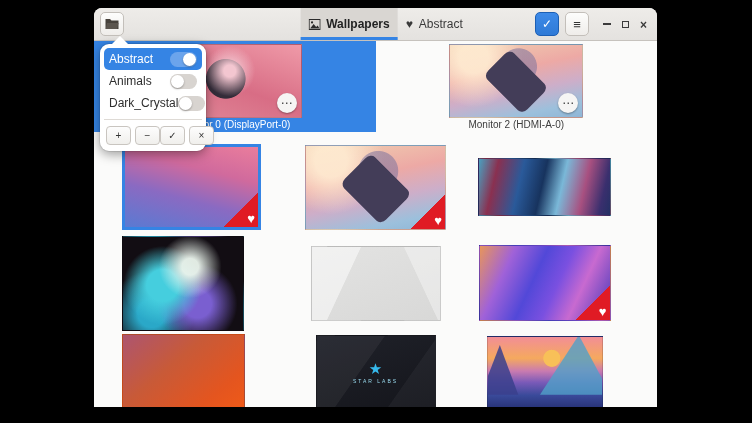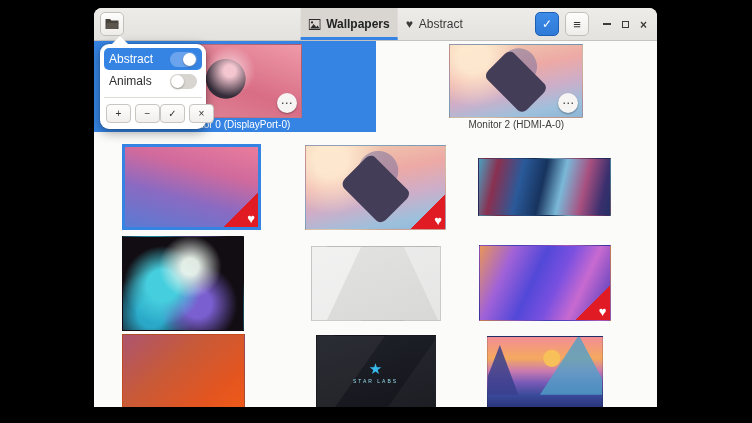--- a/index.html
+++ b/index.html
@@ -243,20 +243,26 @@
           <span class="toggle on">
             <span class="knob"></span>
           </span>
         </div>
         <div class="cat-row">
           <span class="cat-label">Animals</span>
           <span class="toggle">
             <span class="knob"></span>
           </span>
         </div>
+        <div class="cat-row">
+          <span class="cat-label">Dark_Crystal</span>
+          <span class="toggle">
+            <span class="knob"></span>
+          </span>
+        </div>
       </div>
     <div class="pop-actions">
       <div class="pa-group" id="pa-left">
           <div class="pa-btn">+</div>
           <div class="pa-btn">−</div>
         </div>
       <div class="pa-group" id="pa-right">
           <div class="pa-btn">✓</div>
           <div class="pa-btn">×</div>
         </div>

